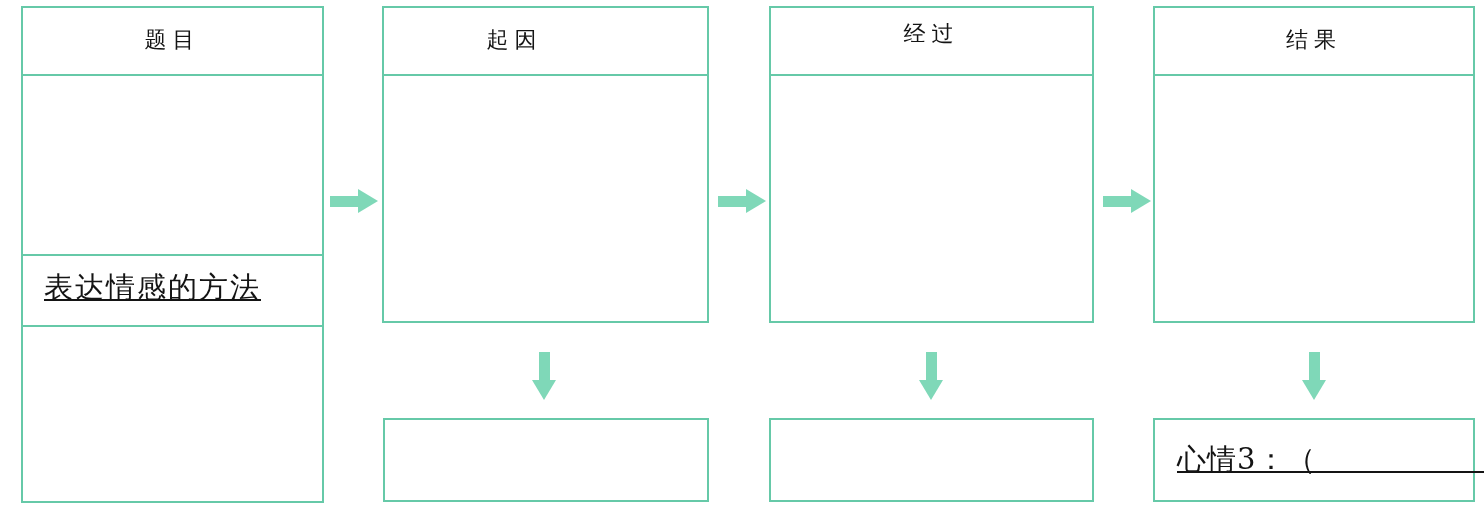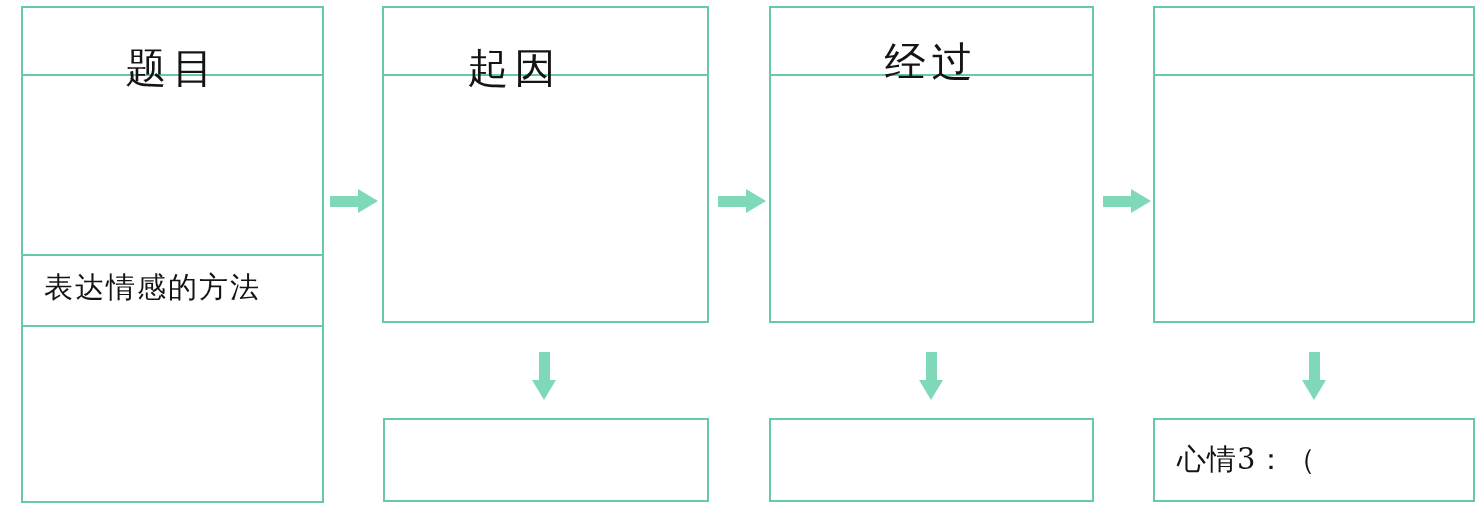--- a/index.html
+++ b/index.html
@@ -43,26 +43,26 @@
     color: #141414;
     font-family: "DejaVu Serif", "Liberation Serif", serif;
     white-space: pre;
   }
   .center-text {
     justify-content: center;
     width: 100%;
   }
   .left-text {
     justify-content: flex-start;
+    text-decoration: underline;
   }
 
   .head-label {
-    font-size: 41px;
+    font-size: 22px;
     letter-spacing: 6px;
-    margin-top: 28px;
   }
   .method-label {
     font-size: 29px;
     letter-spacing: 2px;
   }
   .mood-label {
     font-size: 29px;
     letter-spacing: 1px;
   }
 
@@ -172,20 +172,21 @@
 
   <div class="arrow-right" style="left:1103px; top:189px; width:48px; height:25px;">
     <div class="shaft"></div>
     <div class="head"></div>
   </div>
 
   <div class="box" style="left:1153px; top:6px; width:322px; height:317px;">
     <div class="box-divider" style="top:66px;"></div>
   </div>
 
+  <div class="cell-text center-text head-label" style="left:1153px; top:6px; width:322px; height:68px;">结果</div>
 
   <div class="cell-text center-text" style="left:1153px; top:74px; width:322px; height:249px;"></div>
 
   <div class="arrow-down" style="left:1302px; top:352px; width:25px; height:48px;">
     <div class="shaft"></div>
     <div class="head"></div>
   </div>
 
   <div class="box" style="left:1153px; top:418px; width:322px; height:84px;"></div>
   <div class="cell-text left-text mood-label" style="left:1177px; top:418px; width:300px; height:84px;">心情3：（                  ）</div>

